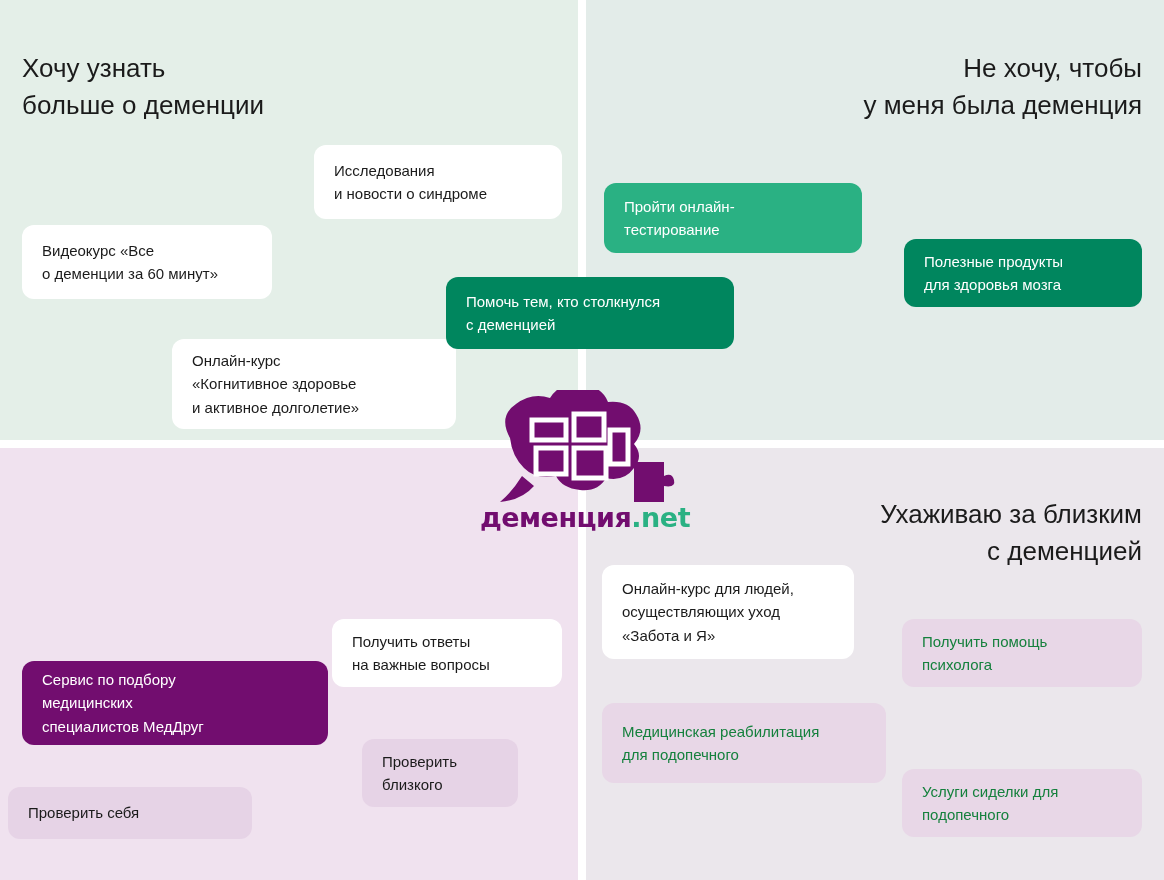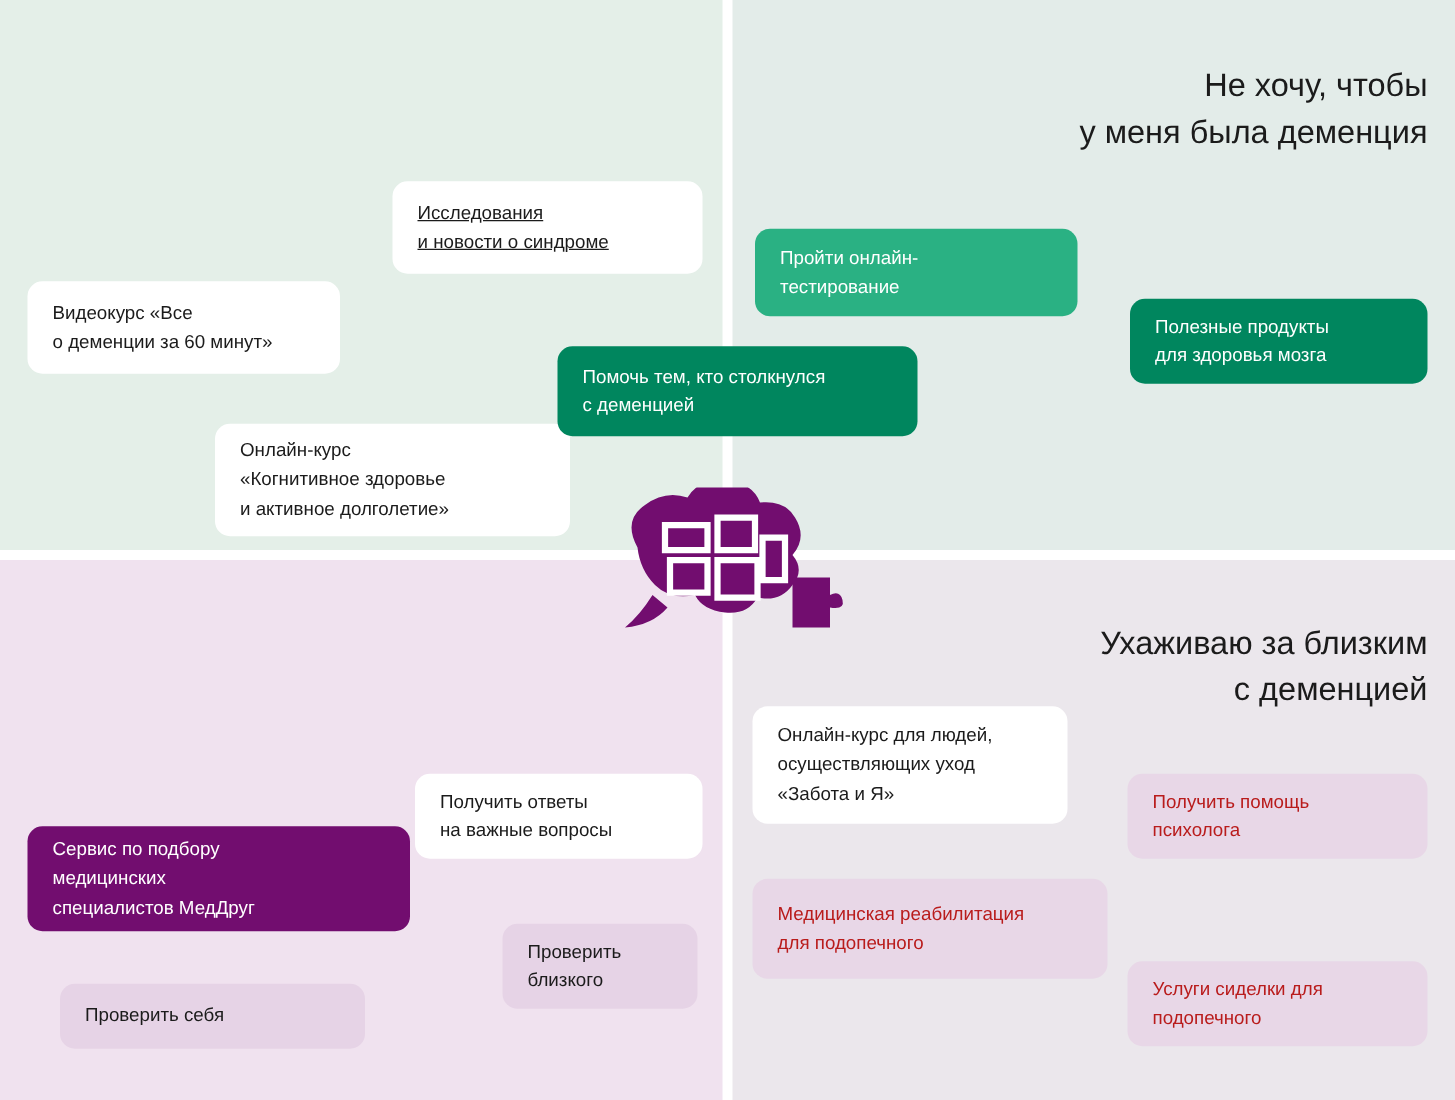--- a/index.html
+++ b/index.html
@@ -69,22 +69,22 @@
     line-height: 1.55;
     white-space: pre-line;
     display: flex;
     align-items: center;
     cursor: pointer;
   }
   .card.white  { background: #ffffff; color: #1b1b1b; }
   .card.green  { background: #2ab183; color: #ffffff; }
   .card.dgreen { background: #00865e; color: #ffffff; }
   .card.purple { background: #720d6f; color: #ffffff; }
-  .card.lilac  { background: #e6d3e6; color: #1b1b1b; margin-left: 40px; }
-  .card.lilac2 { background: #e8d7e7; color: #b91c1c; }
+  .card.lilac  { background: #e6d3e6; color: #1b1b1b; }
+  .card.lilac2 { background: #e8d7e7; color: #15803d; }
 
   
   #logo {
     position: absolute;
     left: 470px;
     top: 390px;
     width: 230px;
     height: 150px;
     pointer-events: none;
   }
@@ -105,26 +105,28 @@
 </head>
 <body>
 
 <div id="canvas">
 
   <div class="quadrant" id="q-tl"></div>
   <div class="quadrant" id="q-tr"></div>
   <div class="quadrant" id="q-bl"></div>
   <div class="quadrant" id="q-br"></div>
 
+  <div class="q-title" id="title-tl">Хочу узнать
+больше о деменции</div>
   <div class="q-title" id="title-tr">Не хочу, чтобы
 у меня была деменция</div>
   <div class="q-title" id="title-br">Ухаживаю за близким
 с деменцией</div>
 
-  <div class="card white" style="left:314px; top:145px; width:248px; height:74px;text-decoration:underline;">Исследования
+  <div class="card white" style="left:314px; top:145px; width:248px; height:74px;">Исследования
 и новости о синдроме</div>
 
   <div class="card white" style="left:22px; top:225px; width:250px; height:74px;">Видеокурс «Все
 о деменции за 60 минут»</div>
 
   <div class="card white" style="left:172px; top:339px; width:284px; height:90px;">Онлайн-курс
 «Когнитивное здоровье
 и активное долголетие»</div>
 
   <div class="card dgreen" style="left:446px; top:277px; width:288px; height:72px;">Помочь тем, кто столкнулся
@@ -174,15 +176,16 @@
       <path d="M164 72 h30 v14 q8 -4 10 4 q2 8 -10 6 v16 h-30 z" fill="#720d6f"></path>
 
       <g stroke="#ffffff" stroke-width="5" fill="none" stroke-linecap="round">
         <path d="M62 30 h34 v20 h-34 z"></path>
         <path d="M104 24 h30 v26 h-30 z"></path>
         <path d="M66 58 h30 v26 h-30 z"></path>
         <path d="M104 58 h32 v30 h-32 z"></path>
         <path d="M140 40 h18 v34 h-18 z"></path>
       </g>
     </svg>
+    <div id="logo-word"><span>деменция</span><span class="net">.net</span></div>
   </div>
 
 </div>
 
 </body></html>

